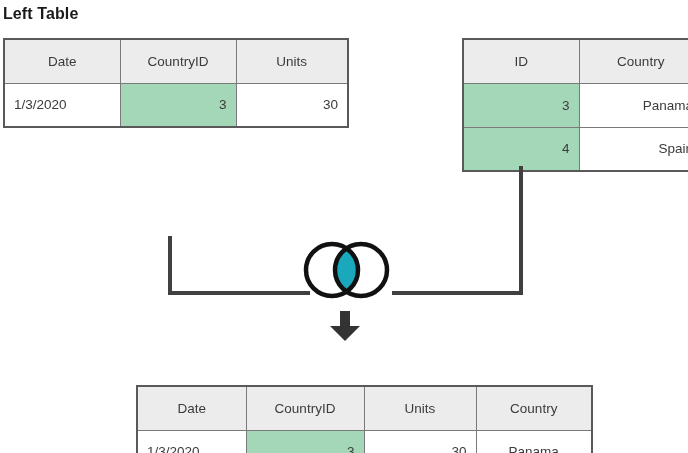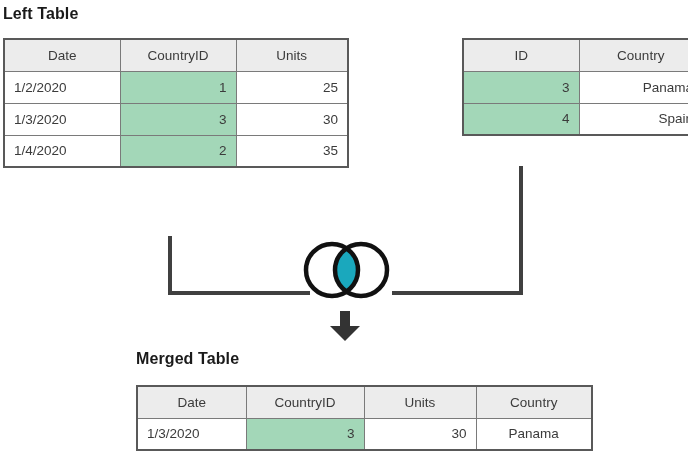--- a/index.html
+++ b/index.html
@@ -43,21 +43,21 @@
     position: absolute;
     border-collapse: collapse;
     table-layout: fixed;
     background: #ffffff;
     border: 2px solid #595959;
     font-size: 13.5px;
   }
   .tbl th, .tbl td {
     border: 1px solid #7a7a7a;
     padding: 0 9px;
-    height: 32px;
+    height: 44px;
     font-weight: normal;
     color: #3b3b3b;
     white-space: nowrap;
     overflow: hidden;
     box-sizing: border-box;
     font-size: 13.5px;
   }
   .tbl th {
     background: #ececec;
     text-align: center;
@@ -109,33 +109,23 @@
       </colgroup>
     <thead>
       <tr>
         <th>Date</th>
         <th>CountryID</th>
         <th>Units</th>
       </tr>
     </thead>
     <tbody>
       <tr>
-        <td class="txt">1/2/2020</td>
-        <td class="key">1</td>
-        <td class="num">25</td>
-      </tr>
-      <tr>
         <td class="txt">1/3/2020</td>
         <td class="key">3</td>
         <td class="num">30</td>
-      </tr>
-      <tr>
-        <td class="txt">1/4/2020</td>
-        <td class="key">2</td>
-        <td class="num">35</td>
       </tr>
     </tbody>
   </table>
 
 
   <table class="tbl" id="table-right">
     <colgroup>
         <col class="c1">
         <col class="c2">
       </colgroup>
@@ -172,21 +162,20 @@
       <circle cx="332" cy="270" r="26" fill="none" stroke="#111111" stroke-width="4.5"></circle>
       <circle cx="361" cy="270" r="26" fill="none" stroke="#111111" stroke-width="4.5"></circle>
     </g>
 
     <g>
       <rect x="340" y="311" width="10" height="17" fill="#333333"></rect>
       <polygon points="330,326 360,326 345,341" fill="#333333"></polygon>
     </g>
   </svg>
 
-  <div class="tbl-title" id="title-merged">Merged Table</div>
 
   <table class="tbl" id="table-merged">
     <colgroup>
         <col class="c1">
         <col class="c2">
         <col class="c3">
         <col class="c4">
       </colgroup>
     <thead>
       <tr>

